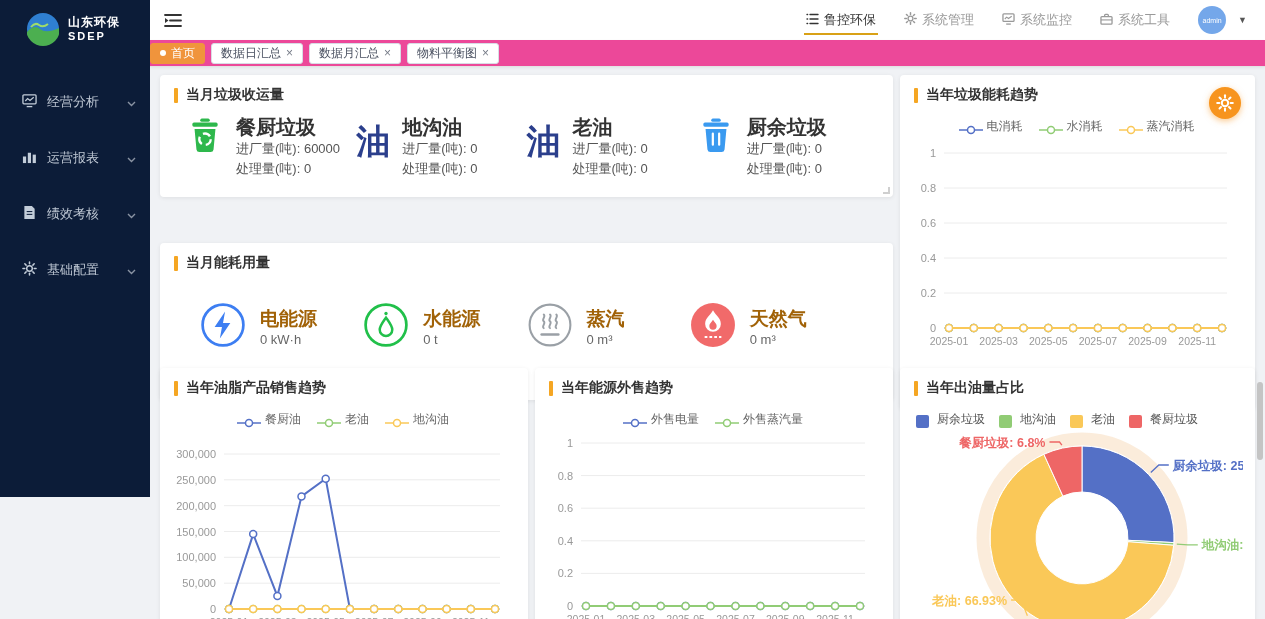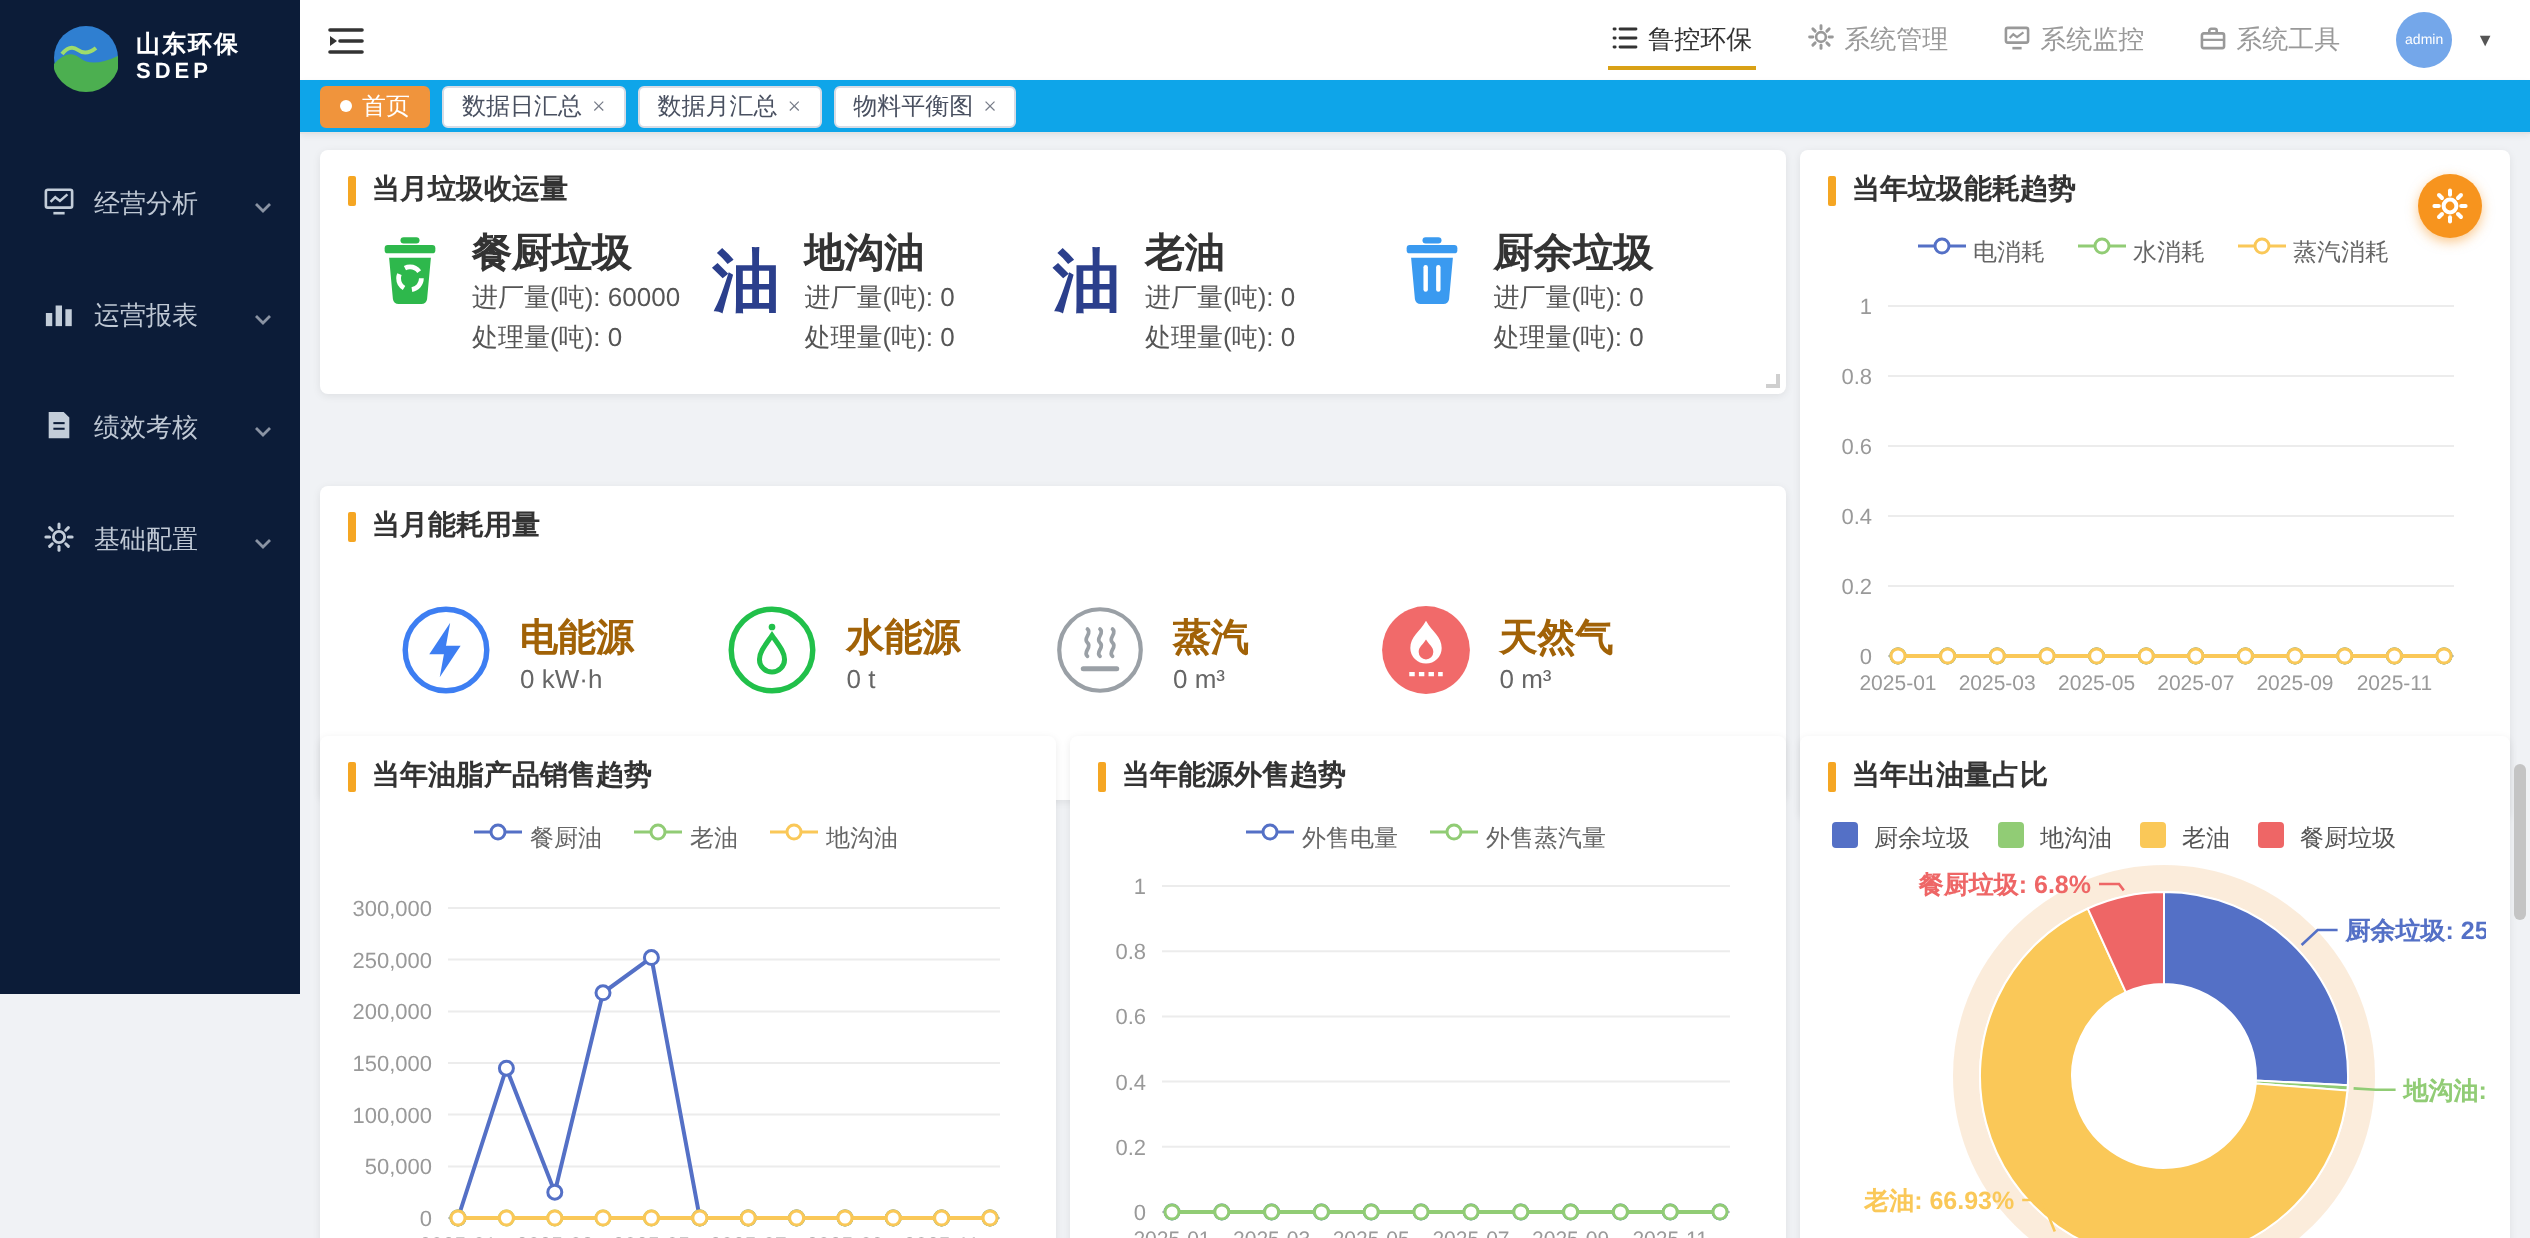--- a/index.html
+++ b/index.html
@@ -22,23 +22,23 @@
   .fold{margin-left:14px;cursor:pointer;display:flex;align-items:center;}
   .top-menu{margin-left:auto;display:flex;align-items:center;gap:28px;padding-right:18px;height:100%;}
   .tn-item{position:relative;display:flex;align-items:center;gap:5px;font-size:13px;color:#999;
     height:100%;cursor:pointer;}
   .tn-item.active{color:#333;}
   .tn-item.active::after{content:"";position:absolute;left:-2px;right:-2px;bottom:5px;height:2px;background:#d9a116;}
   .avatar{width:28px;height:28px;border-radius:50%;background:#74a7ea;color:#fff;font-size:7px;
     display:flex;align-items:center;justify-content:center;cursor:pointer;}
   .caret{font-size:9px;color:#555;margin-left:-16px;cursor:pointer;}
   
-  .tabbar{position:absolute;left:150px;right:0;top:40px;height:27px;background:#0ea5e9;
-    border-bottom:1px solid #e3e3e3;display:flex;align-items:center;gap:6px;padding-left:10px;z-index:4;
-    box-shadow:0 1px 3px rgba(0,0,0,.06);font-family:Liberation Serif, serif;}
+  .tabbar{position:absolute;left:150px;right:0;top:40px;height:27px;background:#ec4899;
+    border-bottom:1px solid #e3e3e3;display:flex;align-items:center;gap:6px;z-index:4;
+    box-shadow:0 1px 3px rgba(0,0,0,.06);}
   .tab{display:flex;align-items:center;gap:5px;font-size:12px;padding:2px 9px;border-radius:3px;
     border:1px solid #d8dce5;background:#fff;color:#495060;cursor:pointer;line-height:15px;}
   .tab.active{background:#f0943c;border-color:#f0943c;color:#fff;}
   .tab .dot{width:6px;height:6px;border-radius:50%;background:#fff;}
   .tab .close{color:inherit;opacity:.75;font-size:12px;cursor:pointer;}
   
   .card{position:absolute;background:#fff;border-radius:4px;box-shadow:0 1px 4px rgba(0,0,0,.08);overflow:hidden;}
   .card-title{display:flex;align-items:center;gap:8px;padding:11px 4px 4px 14px;
     font-size:14px;font-weight:bold;color:#333;}
   .tbar{width:4px;height:15px;background:#f5a623;border-radius:1px;}
@@ -58,21 +58,21 @@
   .oil-char{font-size:34px;font-weight:bold;color:#2b3f8c;line-height:1;margin-top:8px;}
   
   .energy-row{display:flex;padding:26px 40px 0 40px;}
   .energy-item{flex:1;display:flex;gap:14px;align-items:center;}
   .energy-name{font-size:19px;font-weight:bold;color:#a16207;line-height:1.3;}
   .energy-val{font-size:13px;color:#666;}
   
   .chart-area{position:absolute;left:10px;right:12px;top:40px;}
   .c-legend{display:flex;justify-content:center;align-items:center;gap:16px;height:22px;
     font-size:12px;color:#666;}
-  .lg-item{display:flex;align-items:flex-start;gap:4px;font-family:Liberation Mono, monospace;}
+  .lg-item{display:flex;align-items:flex-end;gap:4px;font-family:Liberation Mono, monospace;}
   .p-legend{display:flex;justify-content:flex-start;align-items:center;gap:14px;height:22px;
     font-size:12px;color:#555;padding-left:6px;}
   .p-sq{width:13px;height:13px;border-radius:2px;display:inline-block;margin-right:4px;}
   .gear-btn{position:absolute;top:12px;right:14px;width:32px;height:32px;border-radius:50%;
     background:#f7941e;display:flex;align-items:center;justify-content:center;cursor:pointer;
     box-shadow:0 2px 6px rgba(247,148,30,.5);z-index:3;}
   .scroll-thumb{position:absolute;right:2px;top:382px;width:6px;height:78px;border-radius:3px;
     background:#c4c4c4;z-index:9;cursor:grab;}
 </style>
 </head>

